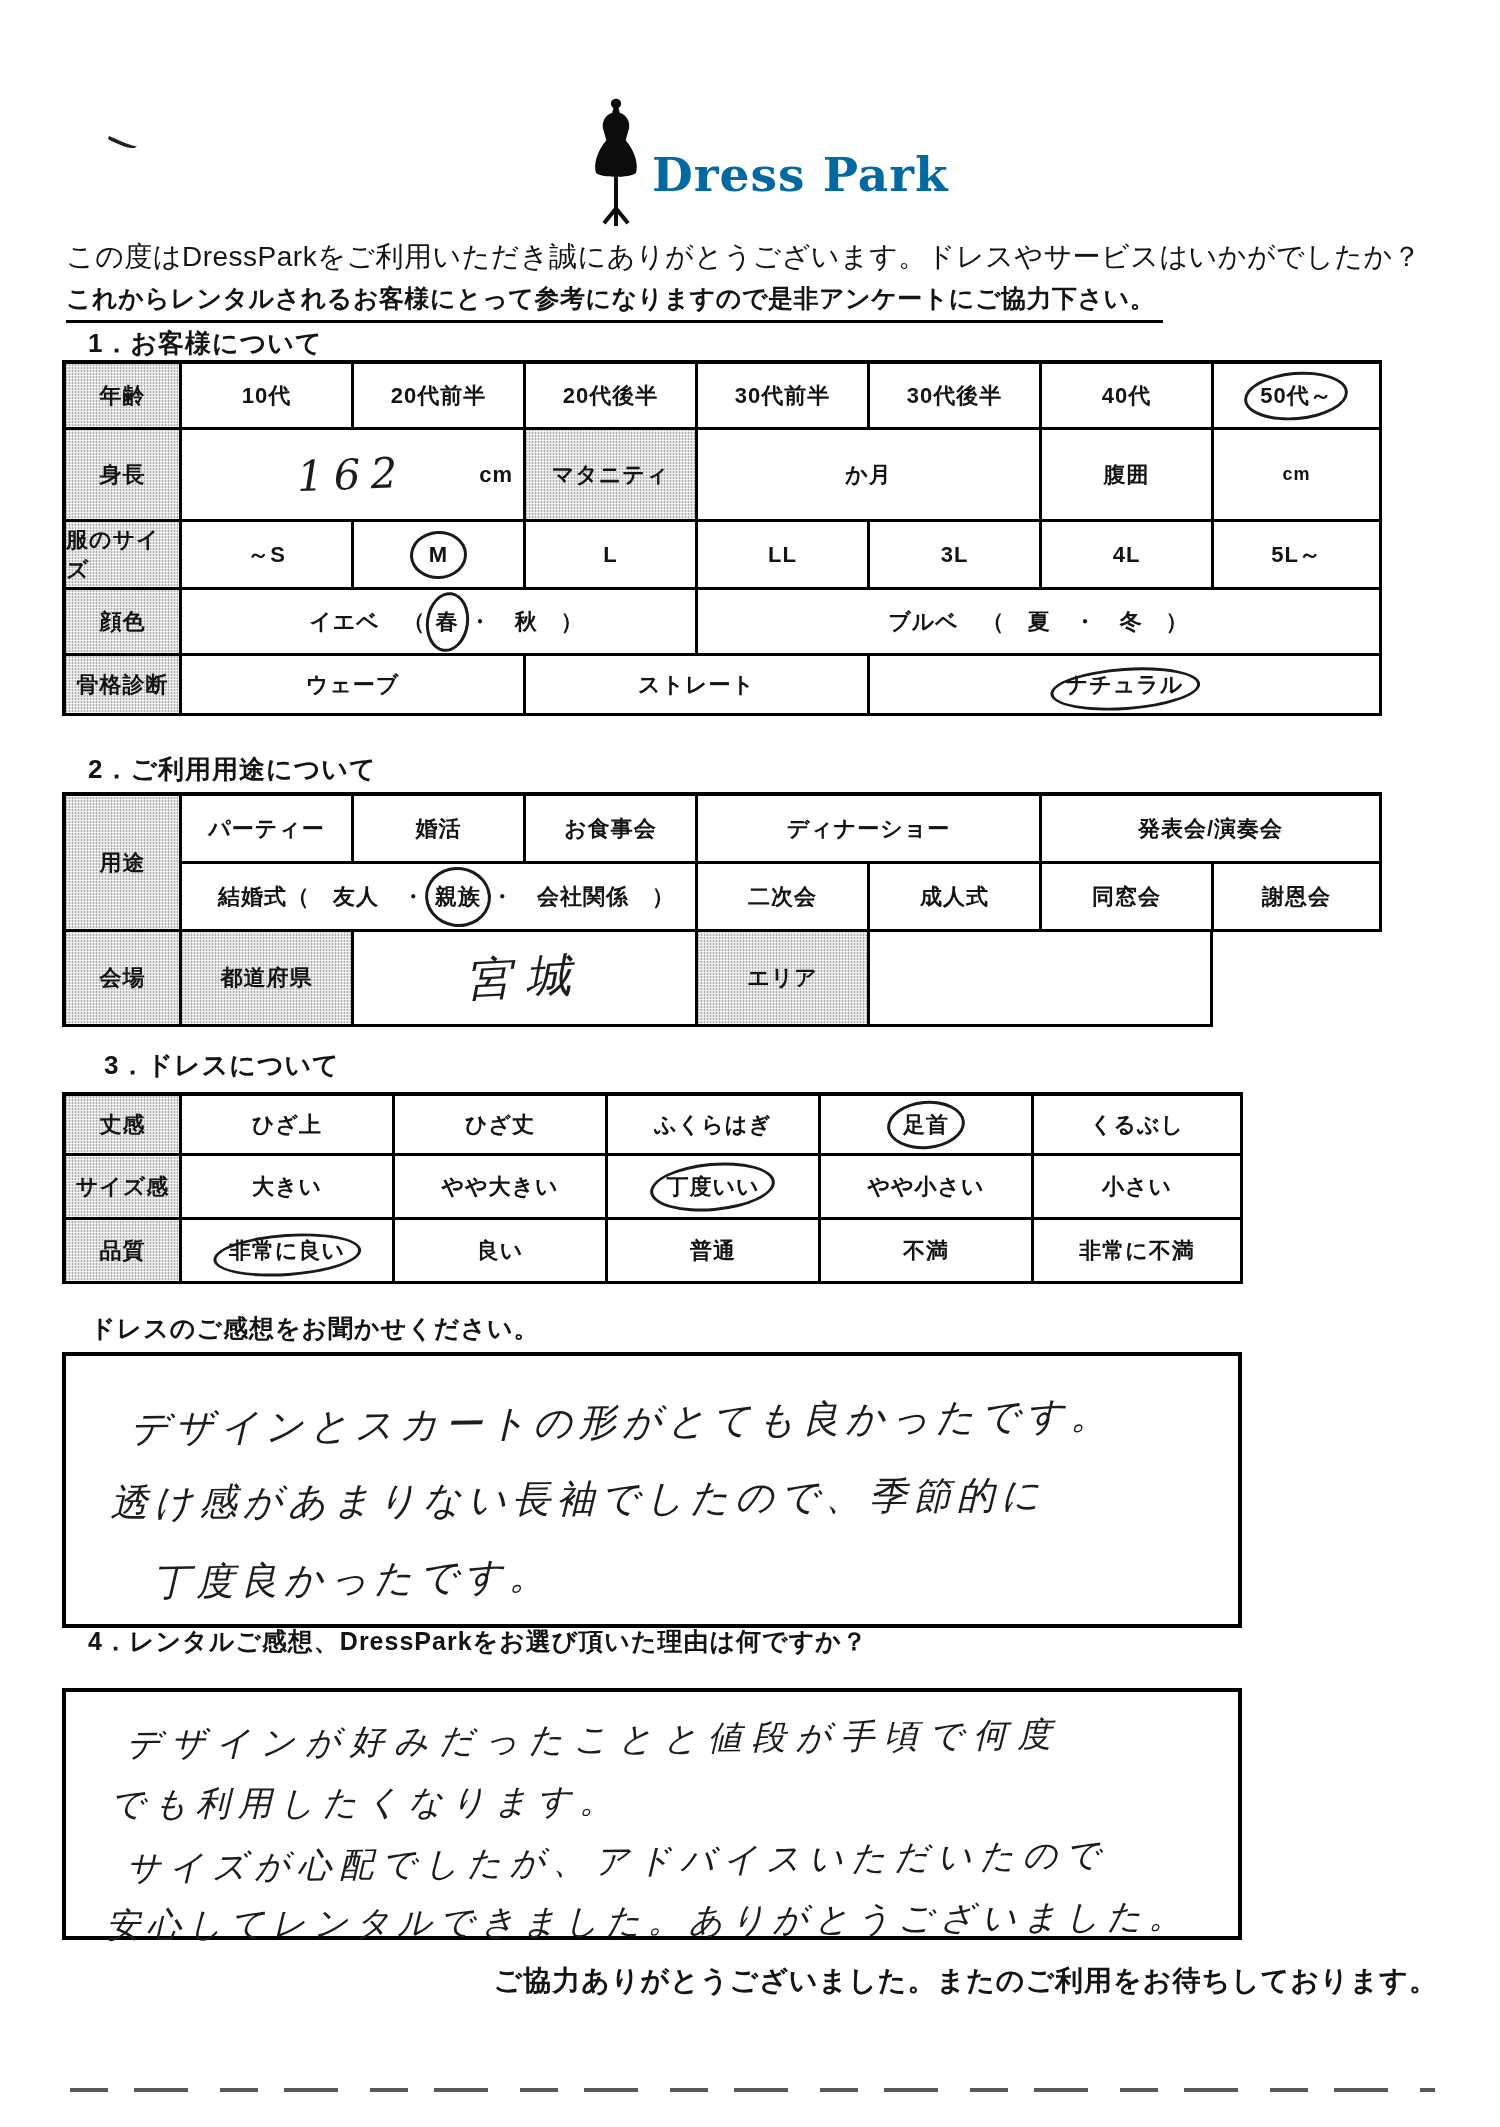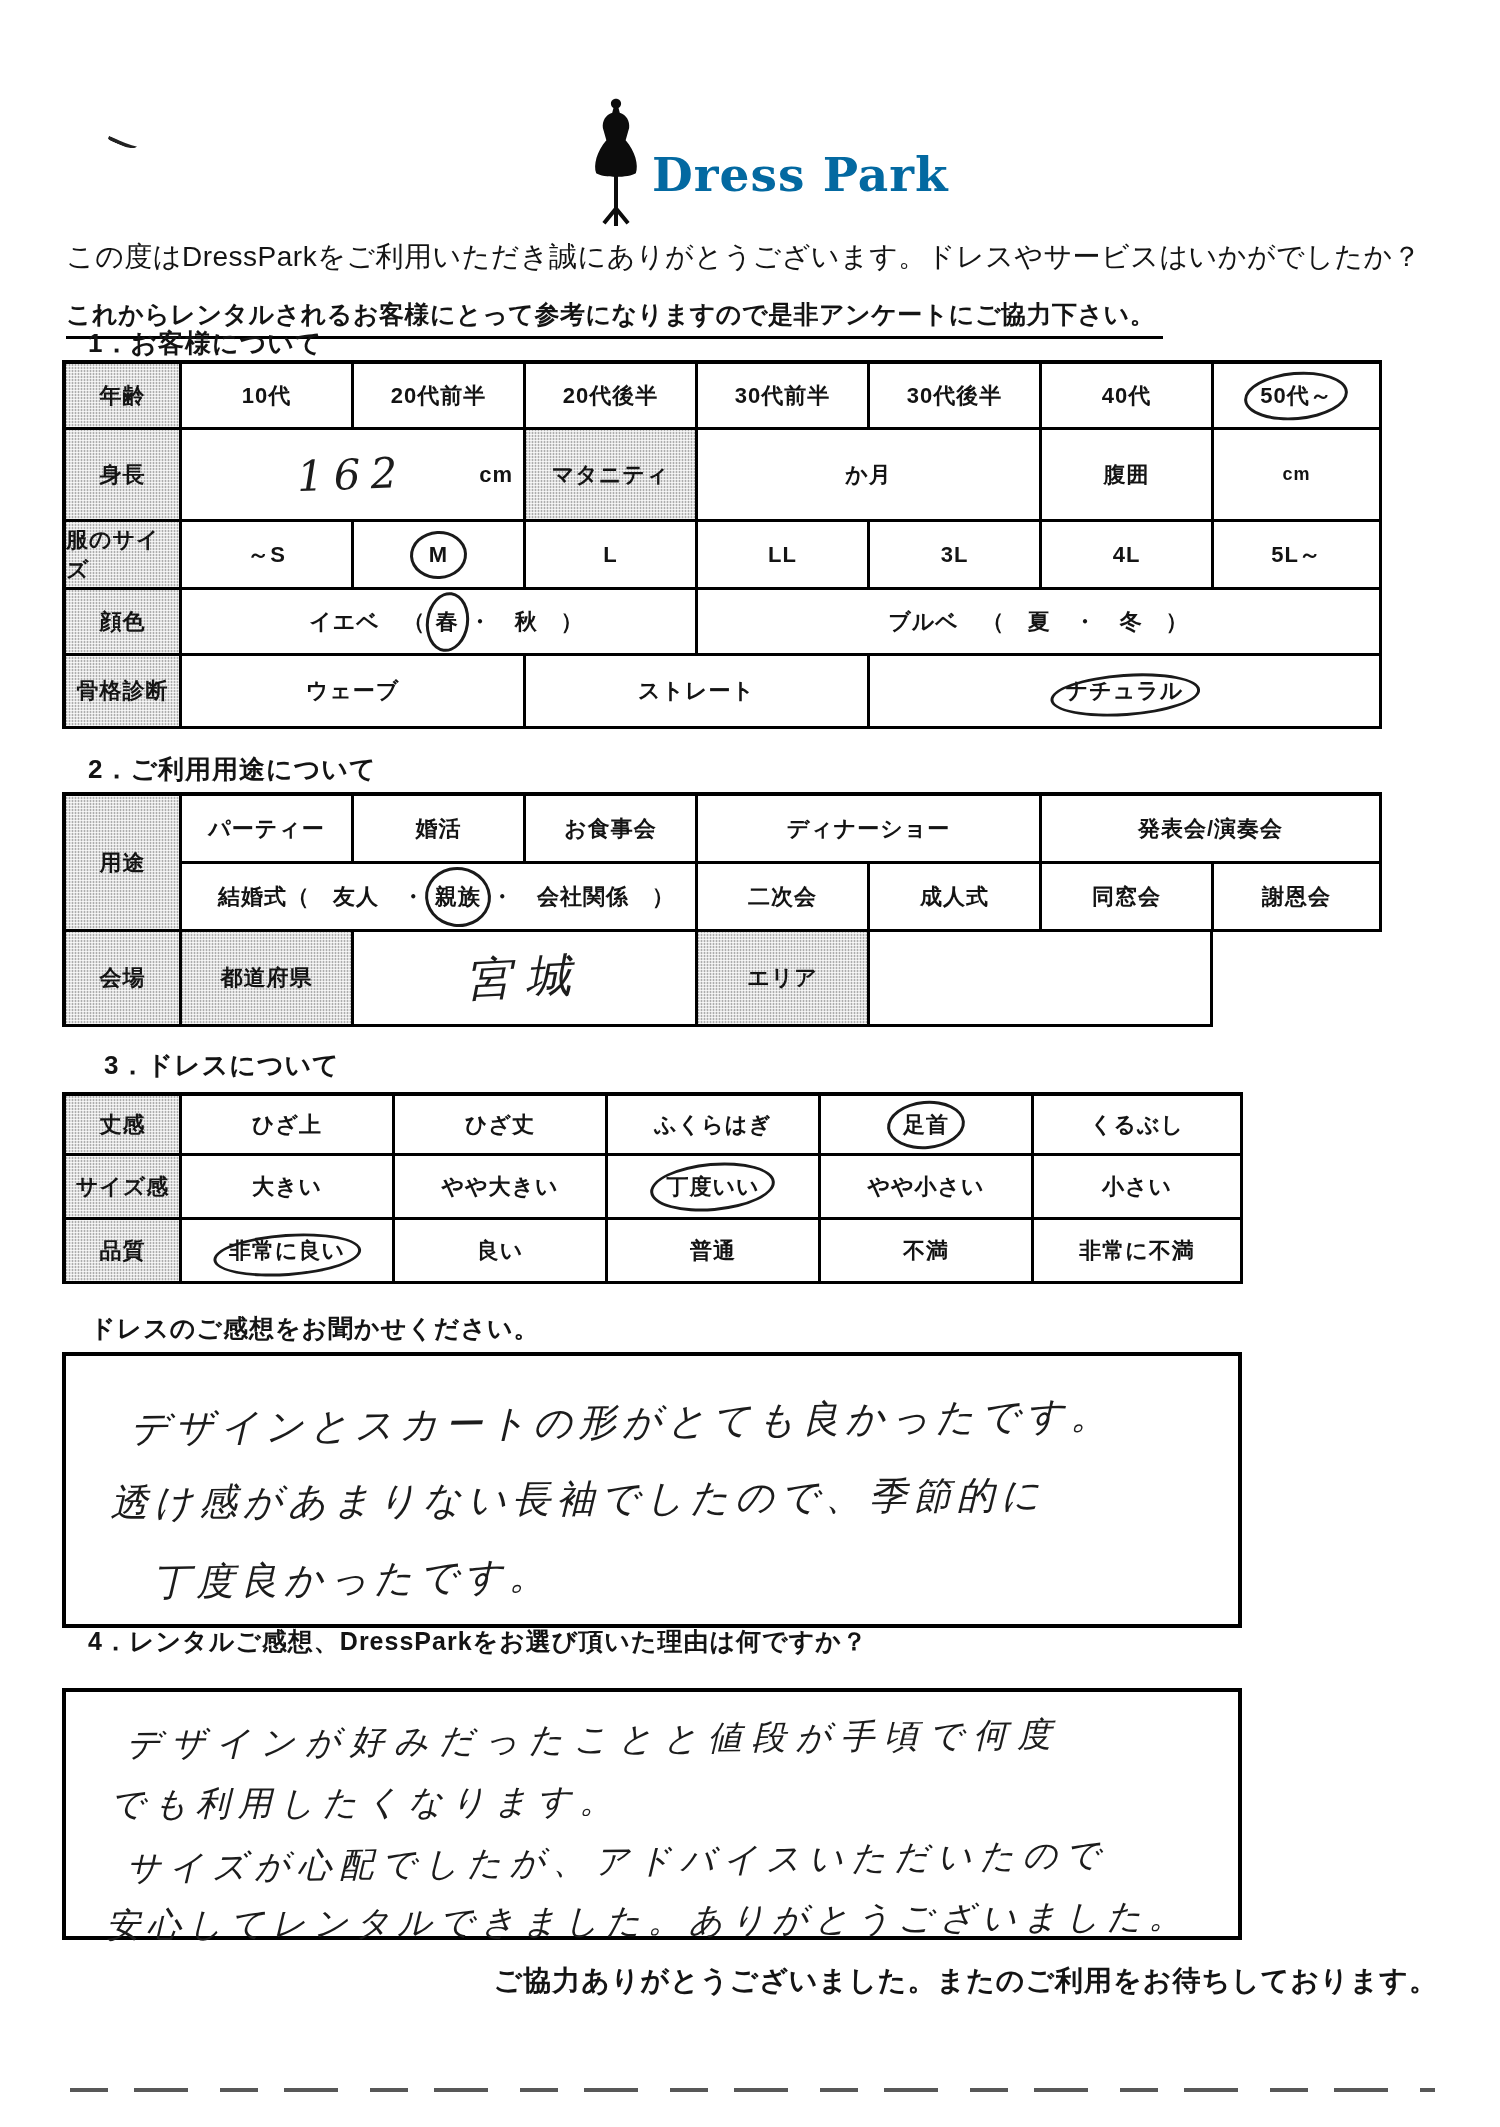--- a/index.html
+++ b/index.html
@@ -10,21 +10,21 @@
 
   
   .logo { position:absolute; top:96px; left:588px; display:flex; align-items:flex-end; }
   .logo svg { display:block; }
   .brand { font-family:"DejaVu Serif", serif; font-weight:bold; font-size:47px; letter-spacing:1px; color:#0369a1; margin-left:8px; margin-bottom:28px; filter:blur(.3px); }
 
   .pen-mark { position:absolute; top:136px; left:108px; width:30px; height:10px; border-bottom:4px solid #222; border-radius:0 0 60% 20%; transform:rotate(24deg); }
 
   
   .intro1 { position:absolute; top:238px; left:66px; font-size:28px; letter-spacing:.5px; }
-  .intro2 { position:absolute; top:298px; left:66px; font-size:25px; font-weight:bold; letter-spacing:.5px; border-bottom:3px solid #000; padding:0 8px 5px 0; }
+  .intro2 { position:absolute; top:282px; left:66px; font-size:25px; font-weight:bold; letter-spacing:.5px; border-bottom:3px solid #000; padding:0 8px 5px 0; }
 
   .sec-title { position:absolute; font-size:26px; font-weight:bold; letter-spacing:1px; }
 
   
   .tb { position:absolute; }
   .rw { display:flex; border-left:4px solid #000; }
   .tb .rw:first-child { border-top:4px solid #000; }
   .c { border-right:3px solid #000; border-bottom:3px solid #000; display:flex; align-items:center; justify-content:center; position:relative; font-weight:bold; font-size:22px; letter-spacing:1px; background:#fff; }
   .hd { background-color:#e0e0e0;
         background-image:
@@ -131,21 +131,21 @@
     <div class="rw" style="height:66px;">
       <div class="c hd wh">顔色</div>
       <div class="c w3">
         <span>イエベ　（</span>
         <span class="circ tall" style="margin:0 10px;">春</span>
         <span>・　秋　）</span>
       </div>
       <div class="c f1">ブルベ　（　夏　・　冬　）</div>
     </div>
 
-    <div class="rw" style="height:73px;">
+    <div class="rw" style="height:60px;">
       <div class="c hd wh">骨格診断</div>
       <div class="c w2">ウェーブ</div>
       <div class="c w2">ストレート</div>
       <div class="c f1">
         <span class="circ low">ナチュラル</span>
       </div>
     </div>
   </div>
 
   <div class="sec-title" style="top:752px; left:88px;">2．ご利用用途について</div>

